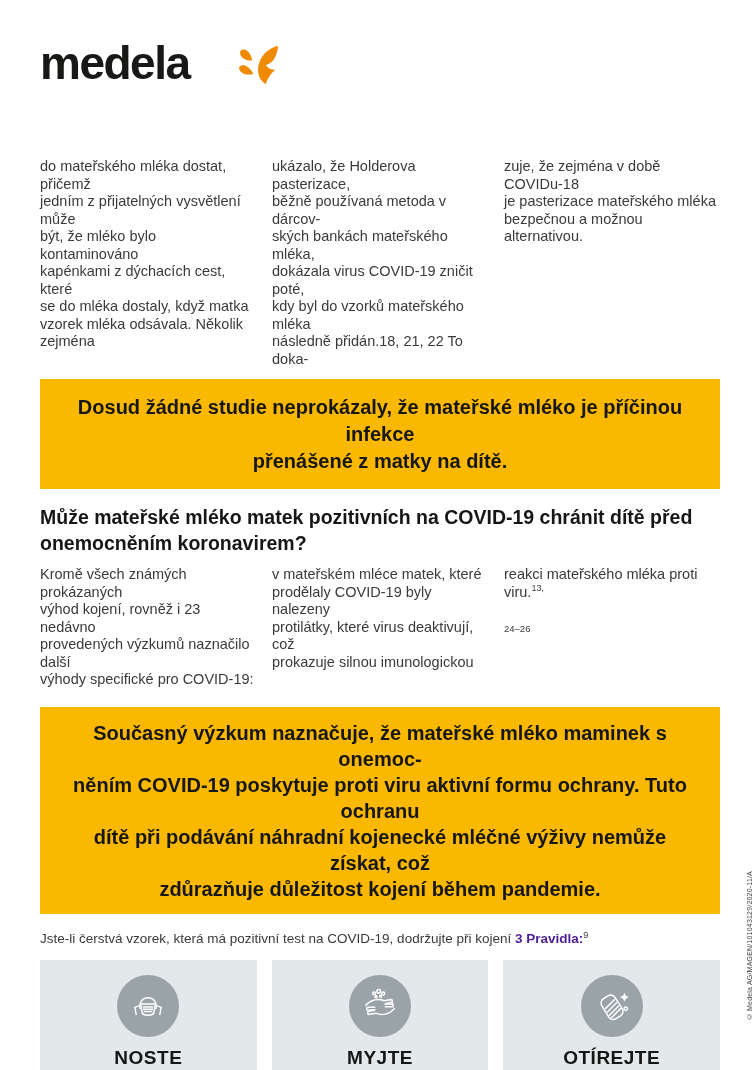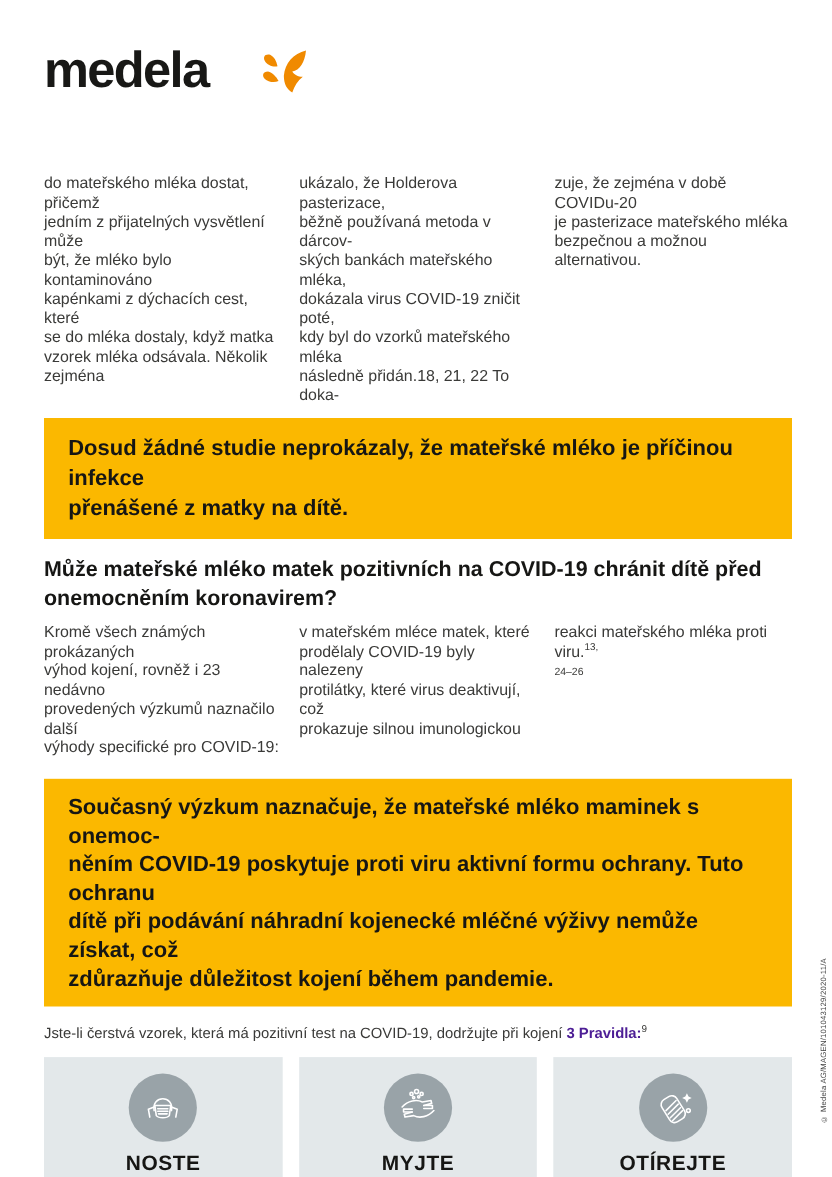--- a/index.html
+++ b/index.html
@@ -11,26 +11,26 @@
   
   .logo-row{display:flex;align-items:flex-start;margin:40px 0 0 40px;gap:32px;}
   .logo-text{font-size:46px;font-weight:700;letter-spacing:-1.5px;color:#181816;line-height:1;}
   .logo-mark{margin-left:14px;margin-top:2px;}
   
   .cols{display:flex;gap:16px;margin-top:66px;}
   .cols.second{margin-top:10px;}
   .col{flex:1;font-size:14.5px;line-height:17.5px;margin:0;color:#3a3a38;}
   .pre{white-space:pre-line;}
   sup{font-size:9px;vertical-align:super;line-height:0;}
-  .sup-line{font-size:9.5px;display:inline-block;margin-top:1px;}
+  .sup-line{font-size:9.5px;display:inline-block;margin-top:19px;}
   
   .highlight{
     background:var(--yellow,#FBB800);margin-top:11px;padding:15px 22px 14px 22px;
   }
-  .highlight p{margin:0;font-size:20px;line-height:27px;font-weight:700;color:#161614;}
+  .highlight p{margin:0;font-size:20px;line-height:27px;font-weight:700;color:#161614;text-align:center;}
   .highlight.second{margin-top:18px;padding:13px 22px 12px 22px;}
   .highlight.second p{line-height:26px;}
   
   h2.section-heading{
     margin:15px 0 0 0;font-size:19.5px;line-height:26px;font-weight:700;color:#161614;
     white-space:pre-line;
   }
   
   .rules-intro{margin:17px 0 0 0;font-size:13.5px;color:#3a3a38;}
   .rules-intro b{font-weight:700;color:#4c1d95;}
@@ -79,21 +79,21 @@
 být, že mléko bylo kontaminováno
 kapénkami z dýchacích cest, které
 se do mléka dostaly, když matka
 vzorek mléka odsávala. Několik zejména</p>
       <p class="col pre">ukázalo, že Holderova pasterizace,
 běžně používaná metoda v dárcov-
 ských bankách mateřského mléka,
 dokázala virus COVID-19 zničit poté,
 kdy byl do vzorků mateřského mléka
 následně přidán.18, 21, 22 To doka-</p>
-      <p class="col pre">zuje, že zejména v době COVIDu-20
+      <p class="col pre">zuje, že zejména v době COVIDu-18
 je pasterizace mateřského mléka
 bezpečnou a možnou alternativou.</p>
     </div>
 
     <div class="highlight">
       <p class="pre">Dosud žádné studie neprokázaly, že mateřské mléko je příčinou infekce
 přenášené z matky na dítě.</p>
     </div>
 
     <h2 class="section-heading">Může mateřské mléko matek pozitivních na COVID-19 chránit dítě před

